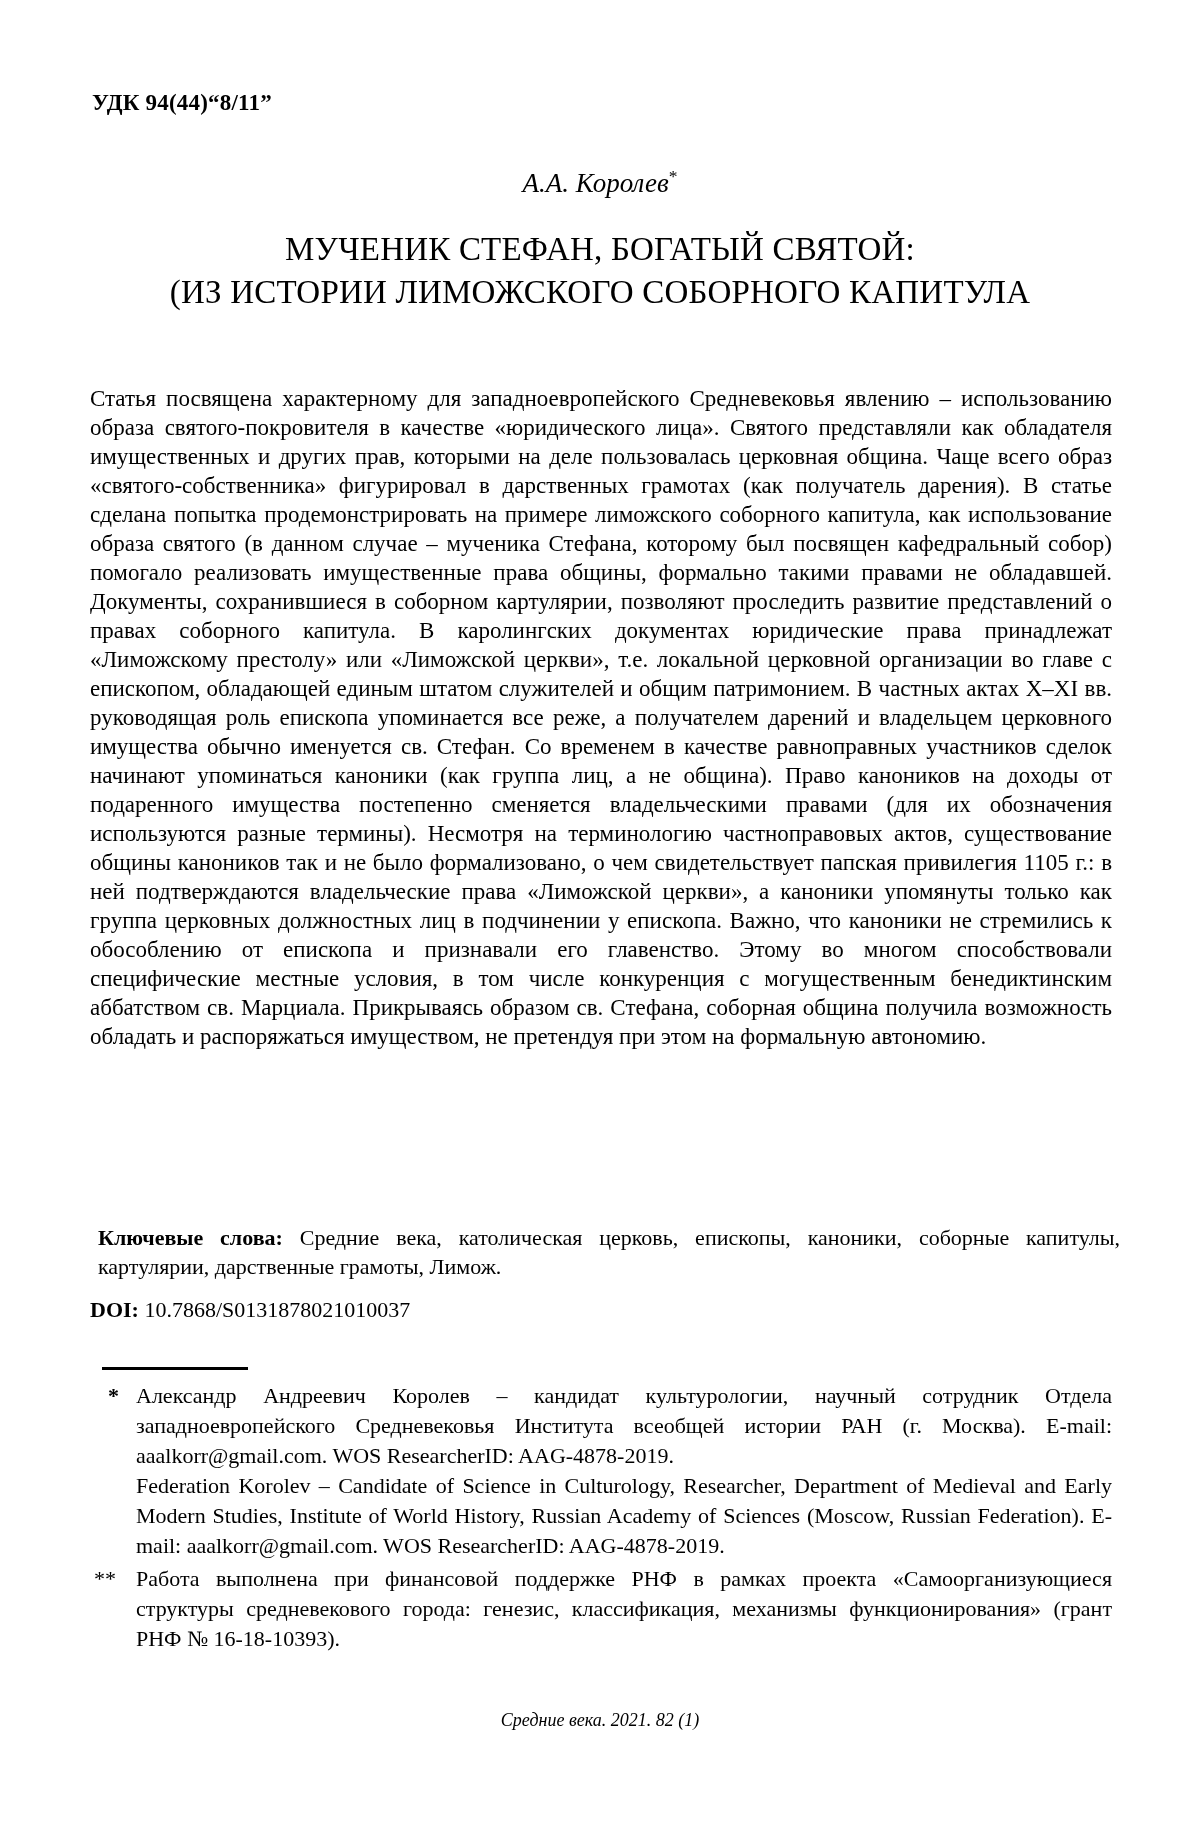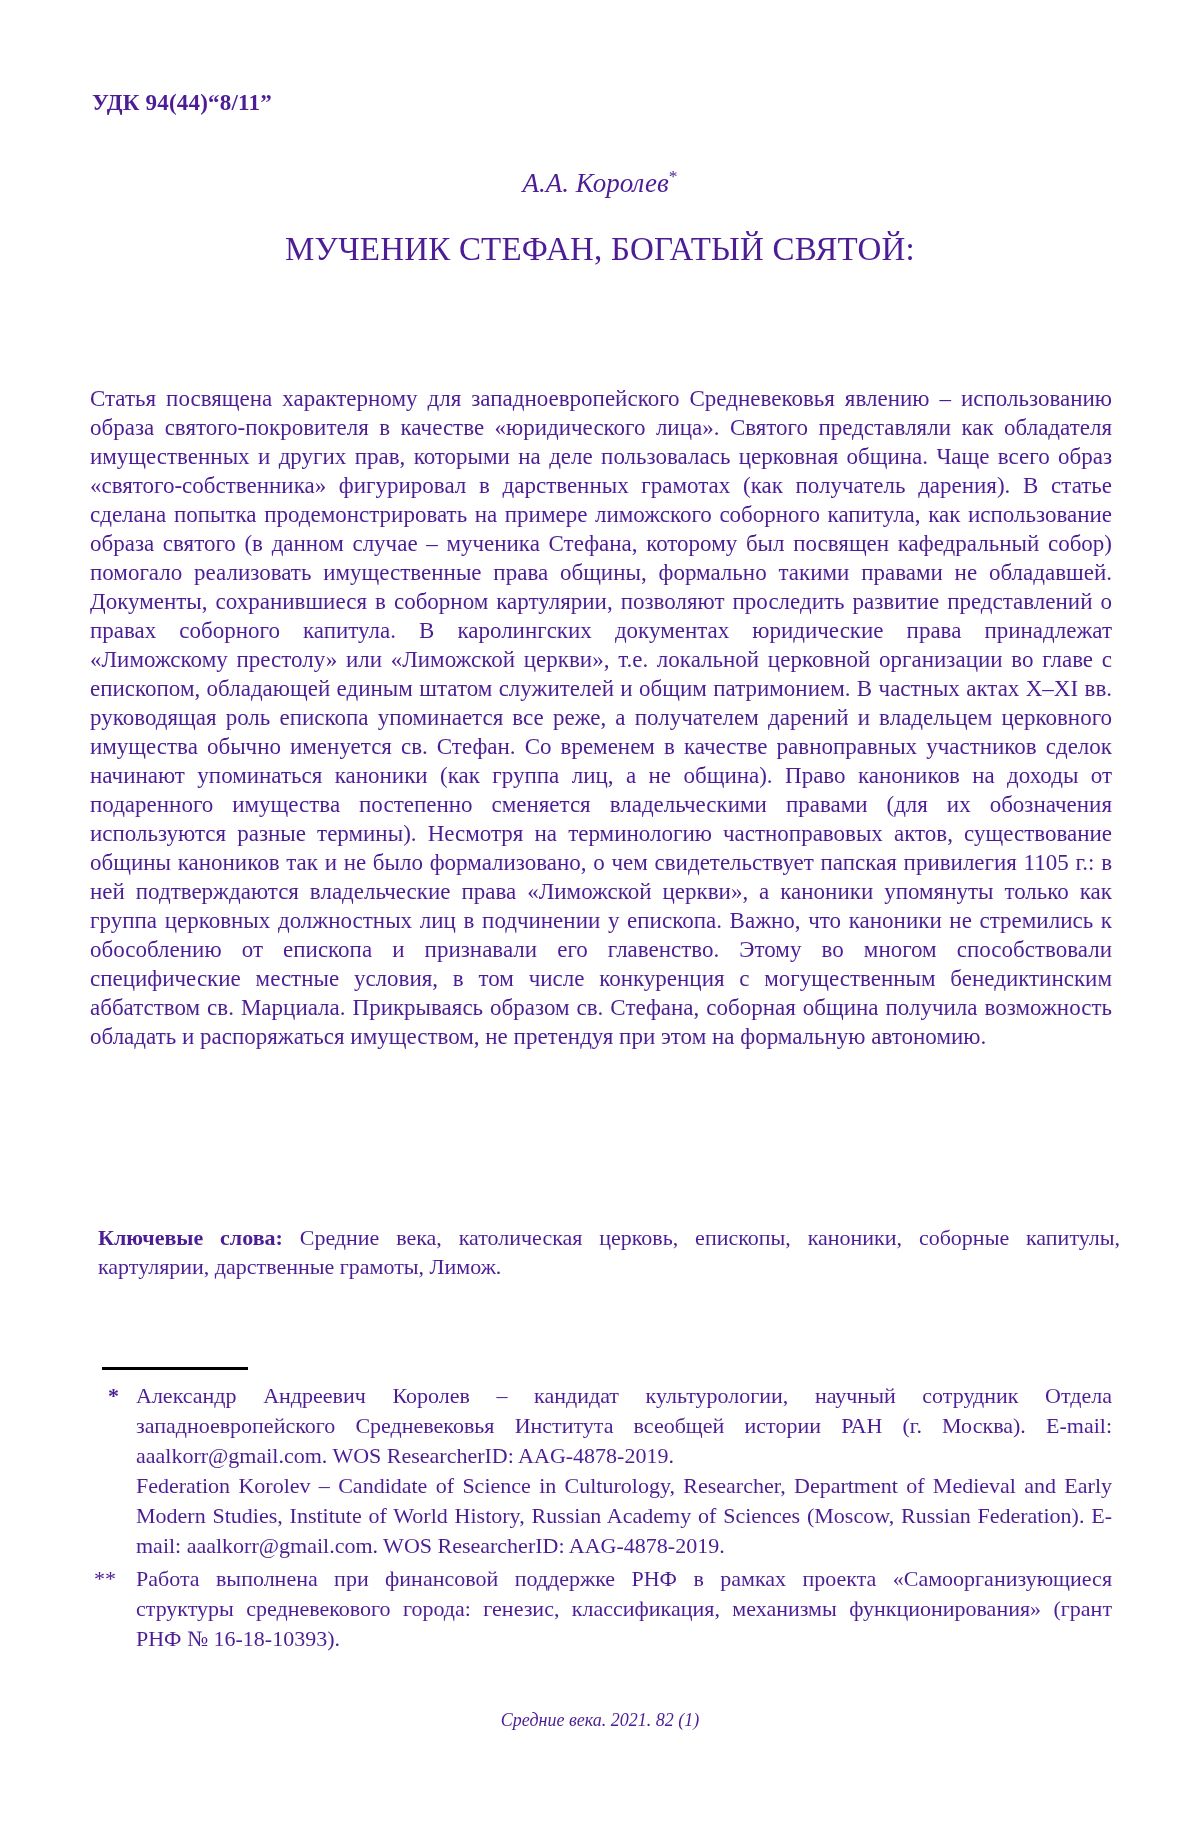--- a/index.html
+++ b/index.html
@@ -5,21 +5,21 @@
   html, body {
     margin: 0;
     padding: 0;
     background: #ffffff;
   }
   .page {
     position: relative;
     width: 1200px;
     height: 1842px;
     background: #ffffff;
-    color: #4c1d95;
+    color: #000000;
     font-family: "Liberation Serif", "DejaVu Serif", serif;
     overflow: hidden;
   }
   .udk {
     position: absolute;
     left: 92px;
     top: 90px;
     font-size: 23px;
     font-weight: bold;
     letter-spacing: 0.2px;
@@ -130,26 +130,28 @@
 <body>
 
 <div class="page">
 
   <div class="udk">УДК 94(44)“8/11”</div>
 
   <div class="author-line"><span>А.А. Королев</span><sup>*</sup></div>
 
   <div class="article-title">
     <div>МУЧЕНИК СТЕФАН, БОГАТЫЙ СВЯТОЙ:</div>
+    <div>(ИЗ ИСТОРИИ ЛИМОЖСКОГО СОБОРНОГО КАПИТУЛА</div>
   </div>
 
   <p class="abstract">Статья посвящена характерному для западноевропейского Средневековья явлению – использованию образа святого-покровителя в качестве «юридического лица». Святого представляли как обладателя имущественных и других прав, которыми на деле пользовалась церковная община. Чаще всего образ «святого-собственника» фигурировал в дарственных грамотах (как получатель дарения). В статье сделана попытка продемонстрировать на примере лиможского соборного капитула, как использование образа святого (в данном случае – мученика Стефана, которому был посвящен кафедральный собор) помогало реализовать имущественные права общины, формально такими правами не обладавшей. Документы, сохранившиеся в соборном картулярии, позволяют проследить развитие представлений о правах соборного капитула. В каролингских документах юридические права принадлежат «Лиможскому престолу» или «Лиможской церкви», т.е. локальной церковной организации во главе с епископом, обладающей единым штатом служителей и общим патримонием. В частных актах X–XI вв. руководящая роль епископа упоминается все реже, а получателем дарений и владельцем церковного имущества обычно именуется св. Стефан. Со временем в качестве равноправных участников сделок начинают упоминаться каноники (как группа лиц, а не община). Право каноников на доходы от подаренного имущества постепенно сменяется владельческими правами (для их обозначения используются разные термины). Несмотря на терминологию частноправовых актов, существование общины каноников так и не было формализовано, о чем свидетельствует папская привилегия 1105 г.: в ней подтверждаются владельческие права «Лиможской церкви», а каноники упомянуты только как группа церковных должностных лиц в подчинении у епископа. Важно, что каноники не стремились к обособлению от епископа и признавали его главенство. Этому во многом способствовали специфические местные условия, в том числе конкуренция с могущественным бенедиктинским аббатством св. Марциала. Прикрываясь образом св. Стефана, соборная община получила возможность обладать и распоряжаться имуществом, не претендуя при этом на формальную автономию.</p>
 
   <p class="keywords"><span class="label">Ключевые слова:</span><span> Средние века, католическая церковь, епископы, каноники, соборные капитулы, картулярии, дарственные грамоты, Лимож.</span></p>
 
+  <p class="doi-line"><span class="label">DOI:</span><span> 10.7868/S0131878021010037</span></p>
 
   <div class="footnote-divider"></div>
 
   <div class="footnotes">
     <div class="footnote">
       <span class="marker one">*</span><span class="bold-name">Александр Андреевич Королев</span><span> – кандидат культурологии, научный сотрудник Отдела западноевропейского Средневековья Института всеобщей истории РАН (г. Москва). E-mail: aaalkorr@gmail.com. WOS ResearcherID: AAG-4878-2019.</span>
       <div><span class="bold-name">Federation Korolev</span><span> – Candidate of Science in Culturology, Researcher, Department of Medieval and Early Modern Studies, Institute of World History, Russian Academy of Sciences (Moscow, Russian Federation). E-mail: aaalkorr@gmail.com. WOS ResearcherID: AAG-4878-2019.</span></div>
     </div>
     <div class="footnote">
       <span class="marker two">**</span><span>Работа выполнена при финансовой поддержке РНФ в рамках проекта «Самоорганизующиеся структуры средневекового города: генезис, классификация, механизмы функционирования» (грант РНФ № 16-18-10393).</span>

